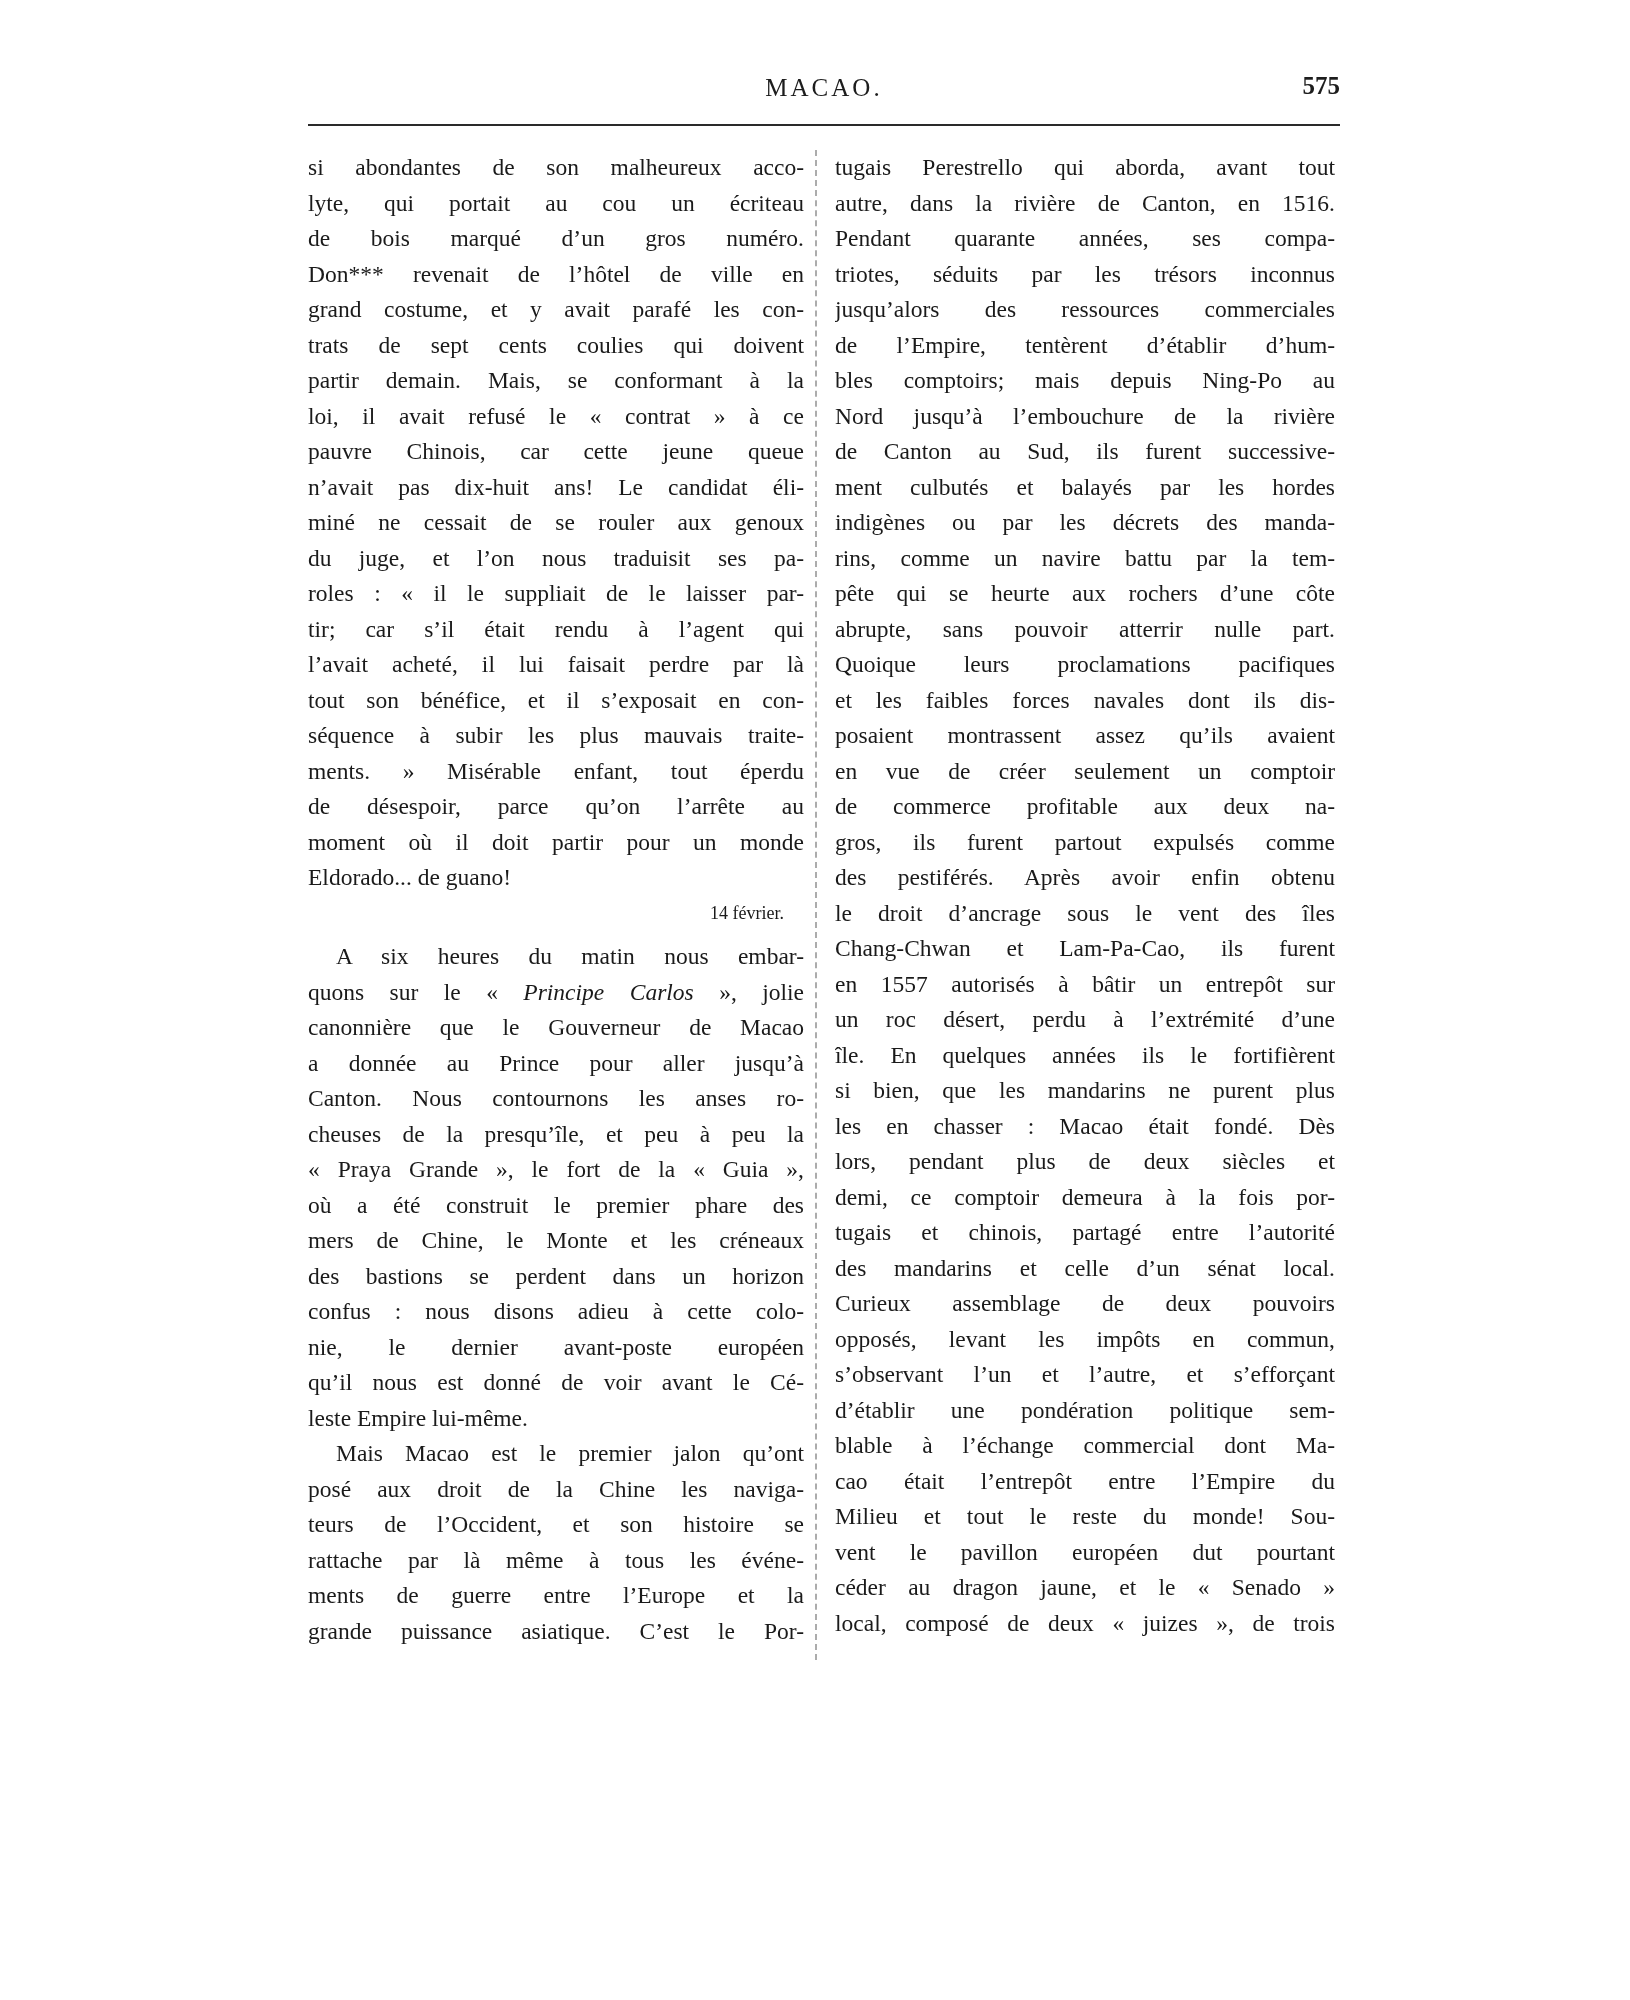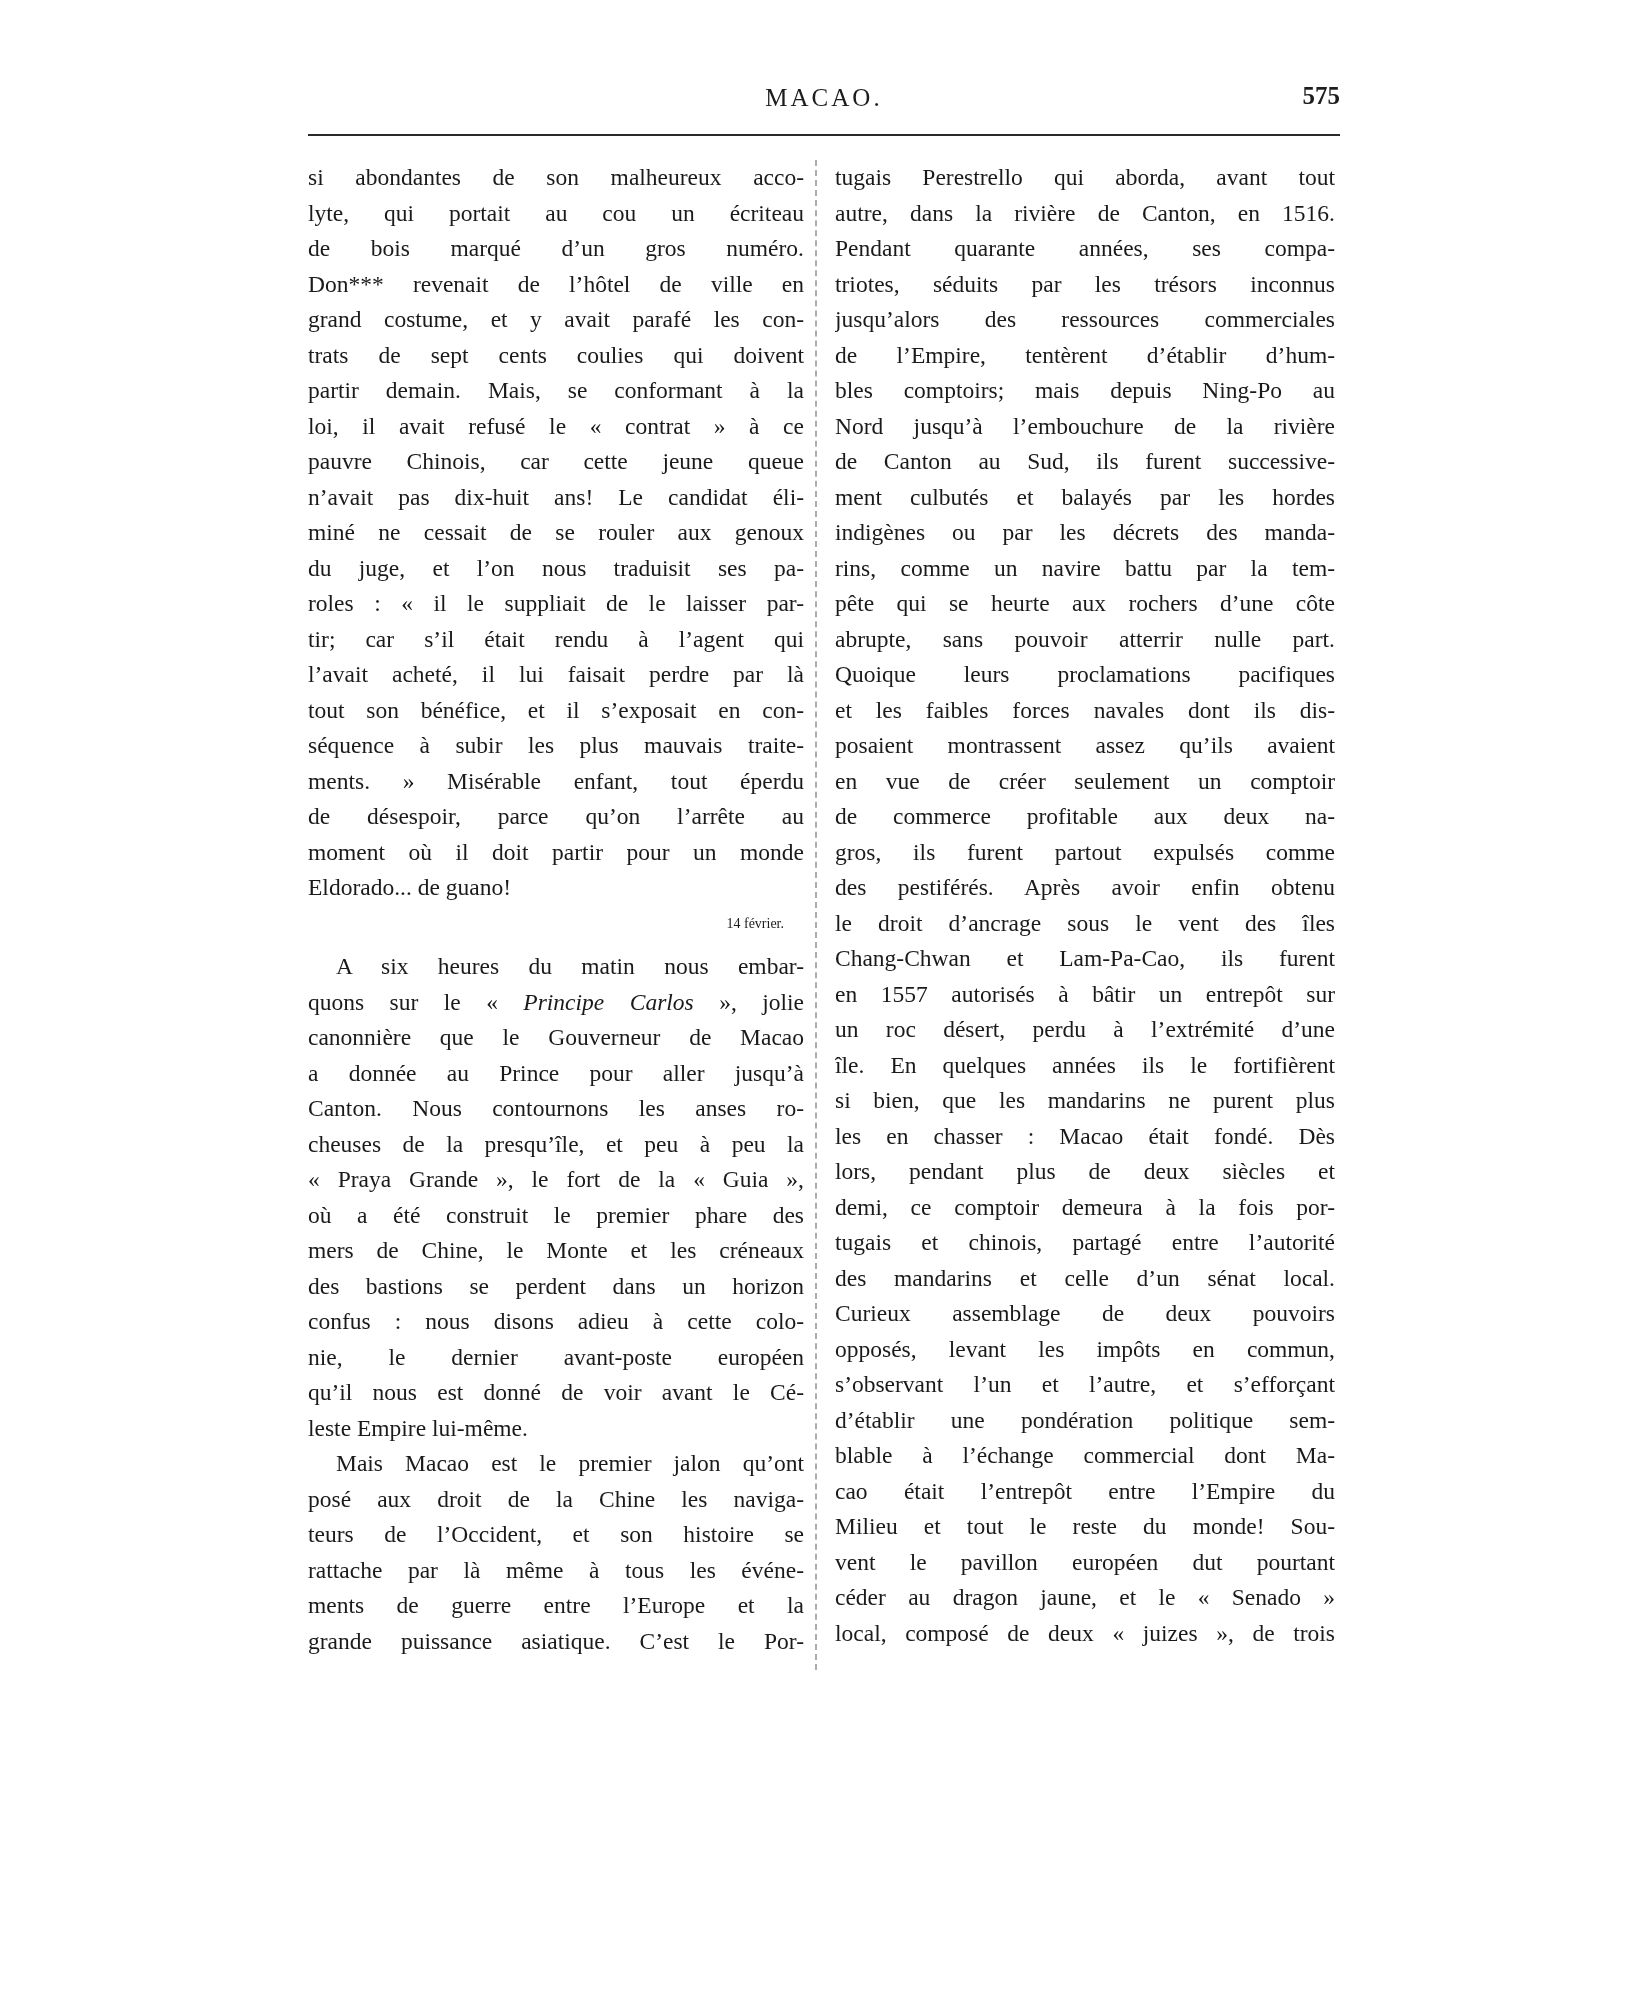--- a/index.html
+++ b/index.html
@@ -1,34 +1,34 @@
 <!DOCTYPE html>
 <html><head>
   <meta charset="utf-8">
   <style>
     html, body { margin: 0; padding: 0; background: #ffffff; }
     body { width: 1630px; height: 2000px; position: relative; overflow: hidden;
            font-family: "DejaVu Serif", "Liberation Serif", serif; color: #1a1a1a; }
-    .page { position: absolute; left: 0; top: 10px; width: 1630px; height: 1912px; }
+    .page { position: absolute; left: 0; top: 0; width: 1630px; height: 1912px; }
     .running-head { position: absolute; top: 72px; left: 308px; width: 1032px; height: 36px; }
     .running-title { position: absolute; left: 0; right: 0; text-align: center; top: 2px;
                      font-family: "Liberation Serif", serif; font-size: 25px; letter-spacing: 3px; color: #1d1d1d; }
     .page-number { position: absolute; right: 0; top: 0; font-family: "Liberation Serif", serif;
                    font-size: 25px; font-weight: bold; color: #1d1d1d; text-align: center; }
     .head-rule { position: absolute; top: 124px; left: 308px; width: 1032px; height: 0;
                  border-top: 2px solid #2a2a2a; }
     .column { position: absolute; top: 150px; width: 496px; font-family: "Liberation Serif", serif;
               font-size: 23.5px; }
     .col-left { left: 308px; }
     .col-right { left: 835px; width: 500px; }
     .line { height: 35.5px; line-height: 35.5px; white-space: nowrap; text-align: justify;
             text-align-last: justify; display: block; overflow: hidden; }
     .line.last { text-align-last: left; }
     .line.indent { padding-left: 28px; }
-    .line.right { text-align: right; text-align-last: right; padding-right: 20px; font-size: 14px; }
+    .line.right { text-align: right; text-align-last: right; padding-right: 20px; font-size: 18px; }
     .line.gap-after { margin-bottom: 8px; }
     em.ital { font-style: italic; }
     .divider { position: absolute; left: 815px; top: 150px; width: 0; height: 1510px;
                border-left: 2px dashed #8a8a8a; opacity: 0.7; }
   </style>
 </head>
 <body>
 
 <div class="page">
 

